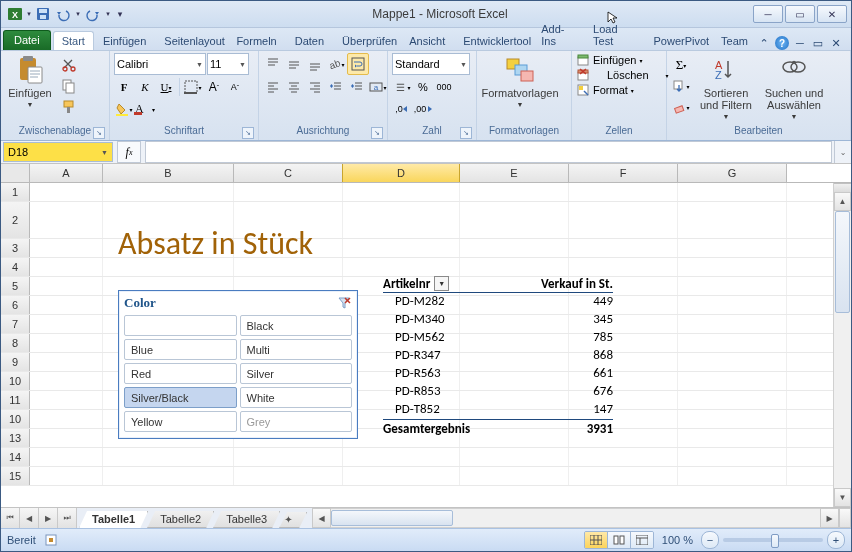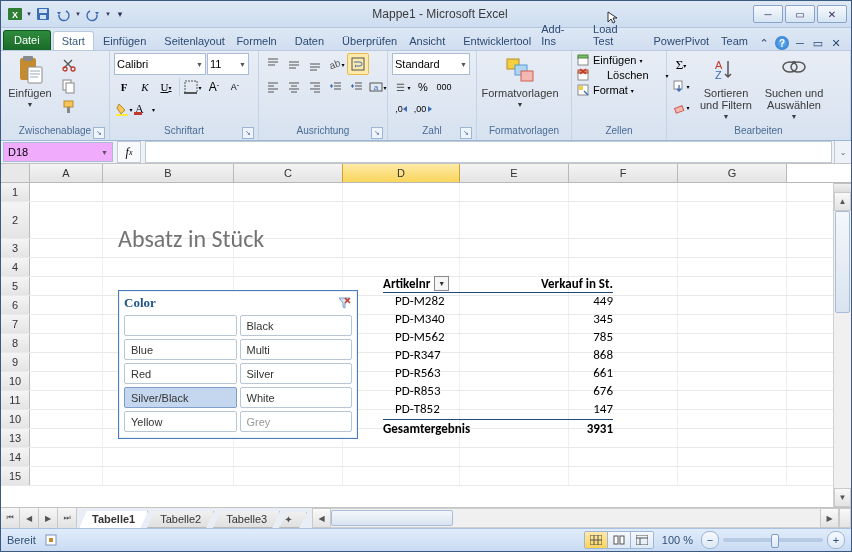--- a/index.html
+++ b/index.html
@@ -60,21 +60,21 @@
   .bigbtn .icon { width:30px; height:30px; display:flex; align-items:center; justify-content:center; }
   .bigbtn .lbl { font-size:11px; text-align:center; line-height:12px;}
   .bigbtn .drop { font-size:7px; color:#3a3a3a;}
   .sidecol { display:flex; flex-direction:column; gap:1px; padding-top:2px;}
   .smallbtn { width:20px; height:20px; display:flex; align-items:center; justify-content:center; border-radius:2px; font-size:11px;}
   .row { display:flex; gap:1px; align-items:center; }
   .combo { height:20px; border:1px solid #a9bcd4; background:#fff; display:flex; align-items:center; padding:0 2px; font-size:11px;}
   .combo .dd { margin-left:auto; font-size:7px; color:#555;}
   
   .fxbar { height:22px; display:flex; align-items:stretch; border-bottom:1px solid #c3c3c3; background:#eef2f8;}
-  .namebox { width:100px; border:1px solid #a9bcd4; margin:1px 2px; background:#f0abfc; display:flex; align-items:center; padding:0 4px; font-size:11px;}
+  .namebox { width:100px; border:1px solid #a9bcd4; margin:1px 2px; background:#fde047; display:flex; align-items:center; padding:0 4px; font-size:11px;}
   .namebox .dd { margin-left:auto; font-size:7px; color:#555;}
   .fxarea { flex:1; margin:1px 2px; display:flex; align-items:center; gap:4px; }
   .fx-icon { width:22px; height:20px; border:1px solid #c0c9d6; background:#f8fafd; display:flex; align-items:center; justify-content:center; font-style:italic; font-family:"Times New Roman",serif; font-size:12px;}
   .fx-input { flex:1; height:20px; border:1px solid #c0c9d6; background:#fff; }
   .fx-expand { width:16px; border-left:1px solid #c0c9d6; display:flex; align-items:center; justify-content:center; font-size:8px; color:#666; background:#eef2f8;}
   
   .gridwrap { flex:1; display:flex; flex-direction:column; background:#fff; overflow:hidden; position:relative;}
   .colhdr { height:18px; display:flex; border-bottom:1px solid var(--grid-header-border); }
   .corner { width:28px; background:var(--grid-header-bg); border-right:1px solid var(--grid-header-border);}
   .colcell { background:linear-gradient(#f4f4f4,#e4e4e4); border-right:1px solid var(--grid-header-border); text-align:center; font-size:11px; color:#333; display:flex; align-items:center; justify-content:center;}
@@ -82,21 +82,21 @@
   .rows { flex:1; position:relative; overflow:hidden;}
   .rowline { display:flex; height:18px; border-bottom:1px solid #e9e9e9;}
   .rowline.big { height:36px; }
   .rowhdr { width:28px; background:linear-gradient(#f4f4f4,#e4e4e4); border-right:1px solid var(--grid-header-border); text-align:center; font-size:11px; color:#333; display:flex; align-items:center; justify-content:center;}
   .cell { border-right:1px solid #efefef; }
   
   .cA{width:72px}.cB{width:130px}.cC{width:108px}.cD{width:116px}.cE{width:108px}.cF{width:108px}.cG{width:108px}
   
   .sheet-overlay { position:absolute; left:29px; top:19px; right:0; bottom:0; pointer-events:none;}
   .sheet-overlay * { pointer-events:auto; }
-  .big-title { position:absolute; left:88px; top:22px; font-size:24px; color:#737373; font-family:"Calibri","Segoe UI",sans-serif;}
+  .big-title { position:absolute; left:88px; top:22px; font-size:32px; color:#a16207; font-family:"Calibri","Segoe UI",sans-serif;}
   
   .slicer { position:absolute; left:88px; top:88px; width:228px; border:1.5px solid var(--slicer-border); background:#fff; padding:4px 5px 6px; box-shadow:0 0 0 1px #e9f0fa inset;}
   .slicer-hdr { display:flex; align-items:center; margin-bottom:4px;}
   .slicer-hdr .t { color:var(--slicer-header); font-weight:bold; font-size:13px;font-family:Liberation Serif, serif;}
   .slicer-hdr .clear { margin-left:auto; width:16px; height:16px; display:flex; align-items:center; justify-content:center;}
   .slicer-grid { display:grid; grid-template-columns:1fr 1fr; gap:3px;}
   .sbtn { height:19px; border:1px solid var(--slicer-btn-border); border-radius:2px; background:var(--slicer-btn-bg); padding:0 6px; font-size:11px; color:#333; display:flex; align-items:center; overflow:hidden;}
   .sbtn.selected { background:var(--slicer-btn-selected-bg); border-color:var(--slicer-btn-selected-border);}
   .sbtn.nodata { color:#999; }
   

